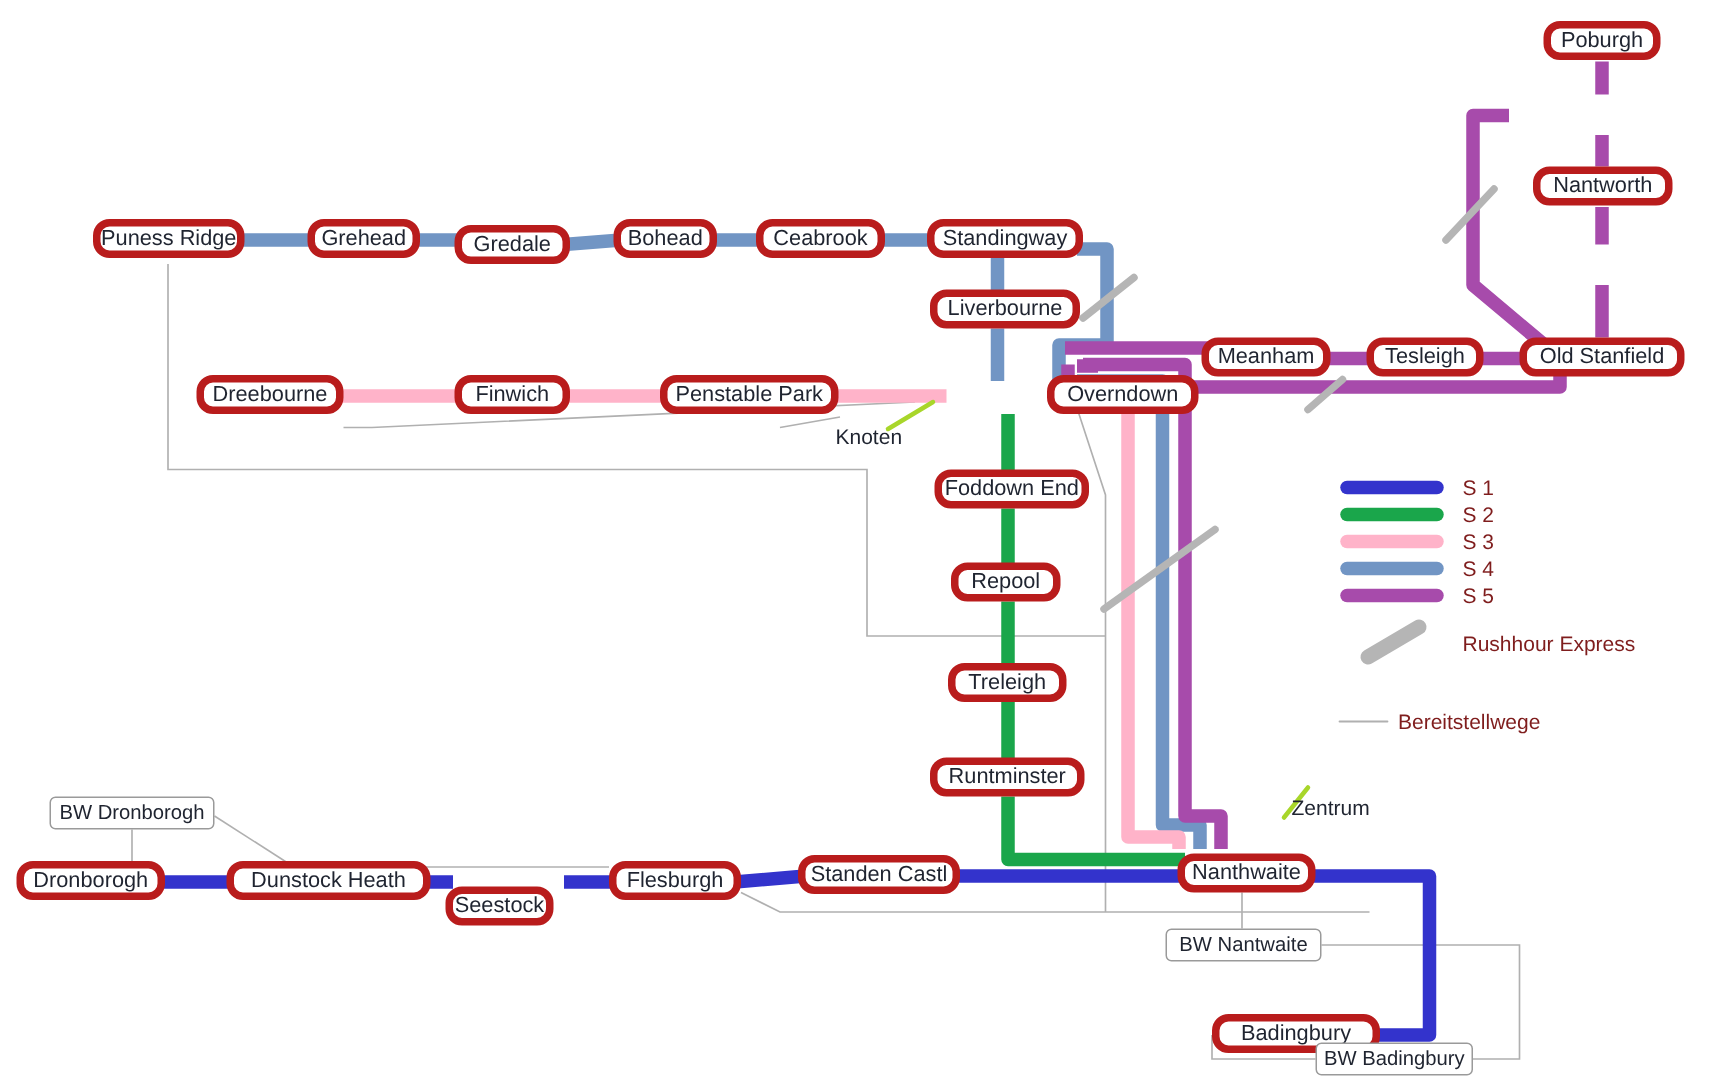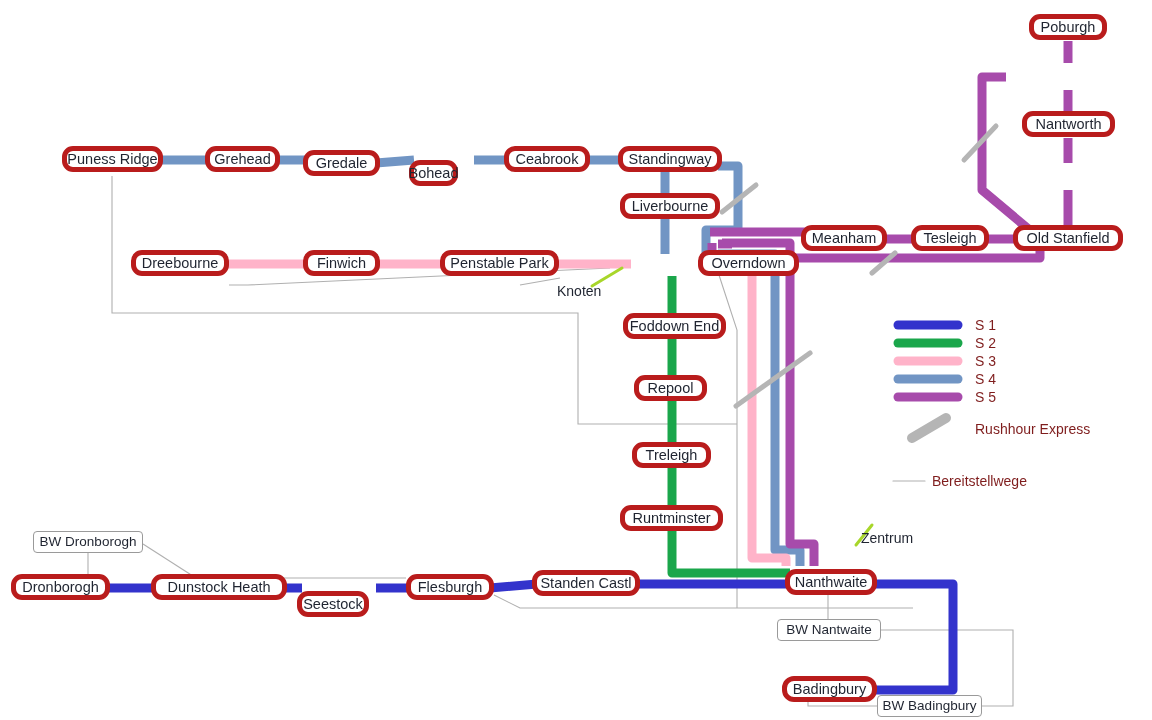--- a/index.html
+++ b/index.html
@@ -169,21 +169,21 @@
 
   <div class="station" style="left:62px;top:146px;width:101px;">
       <span>Puness Ridge</span>
     </div>
   <div class="station" style="left:205px;top:146px;width:75px;">
       <span>Grehead</span>
     </div>
   <div class="station" style="left:303px;top:150px;width:77px;">
       <span>Gredale</span>
     </div>
-  <div class="station" style="left:409px;top:160px;width:49px;">
+  <div class="station" style="left:409px;top:146px;width:69px;">
       <span>Bohead</span>
     </div>
   <div class="station" style="left:504px;top:146px;width:86px;">
       <span>Ceabrook</span>
     </div>
   <div class="station" style="left:618px;top:146px;width:104px;">
       <span>Standingway</span>
     </div>
   <div class="station" style="left:620px;top:193px;width:100px;">
       <span>Liverbourne</span>
@@ -238,21 +238,21 @@
     </div>
   <div class="station" style="left:297px;top:591px;width:72px;">
       <span>Seestock</span>
     </div>
   <div class="station" style="left:406px;top:574px;width:88px;">
       <span>Flesburgh</span>
     </div>
   <div class="station" style="left:532px;top:570px;width:108px;">
       <span>Standen Castl</span>
     </div>
-  <div class="station" style="left:782px;top:676px;width:95px;border-radius:12px;">
+  <div class="station" style="left:808px;top:676px;width:112px;">
       <span>Badingbury</span>
     </div>
 
   <div class="depot" style="left:33px;top:531px;width:110px;">
       <span>BW Dronborogh</span>
     </div>
   <div class="depot" style="left:777px;top:619px;width:104px;">
       <span>BW Nantwaite</span>
     </div>
   <div class="depot" style="left:877px;top:695px;width:105px;">

